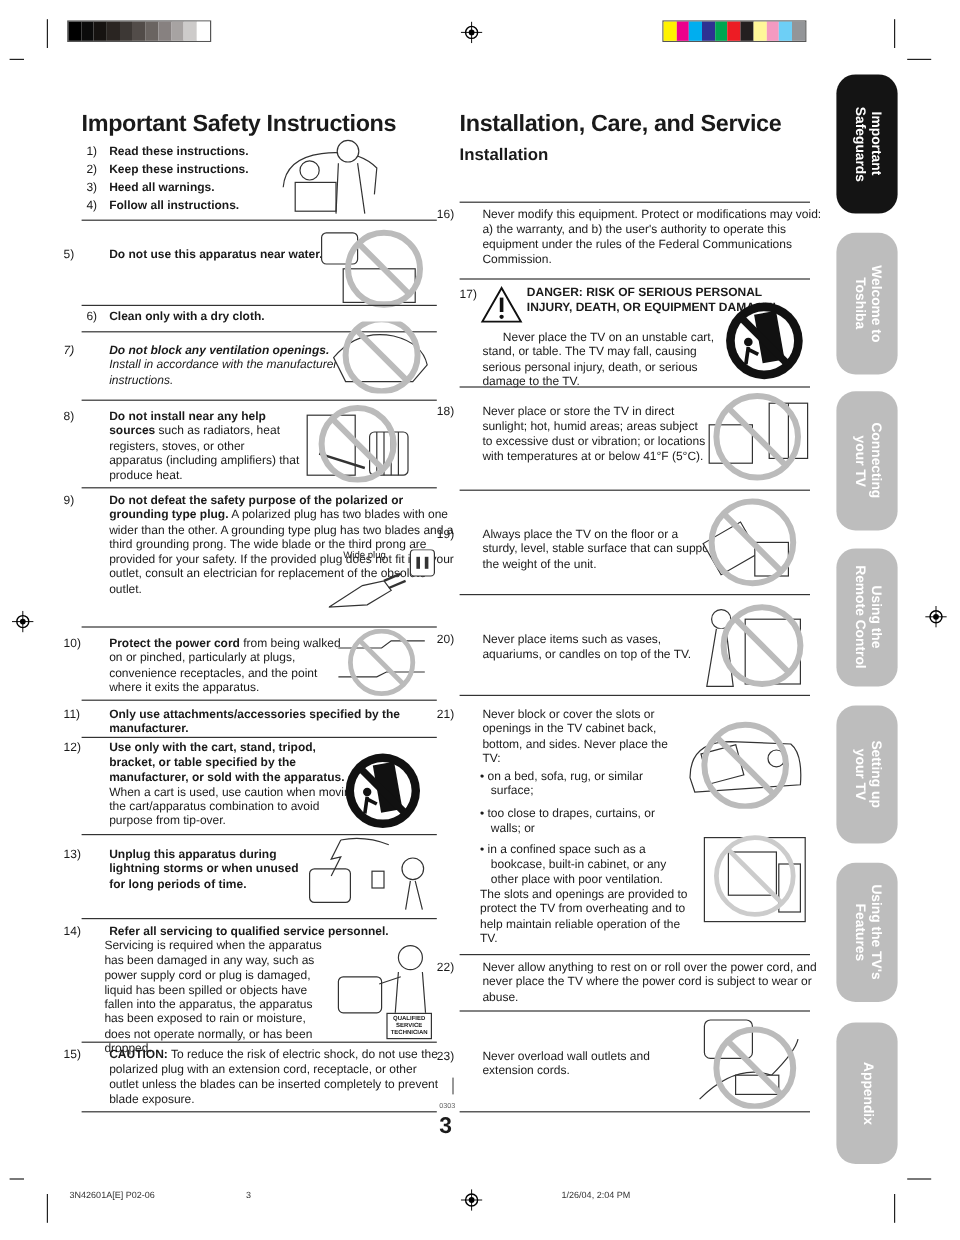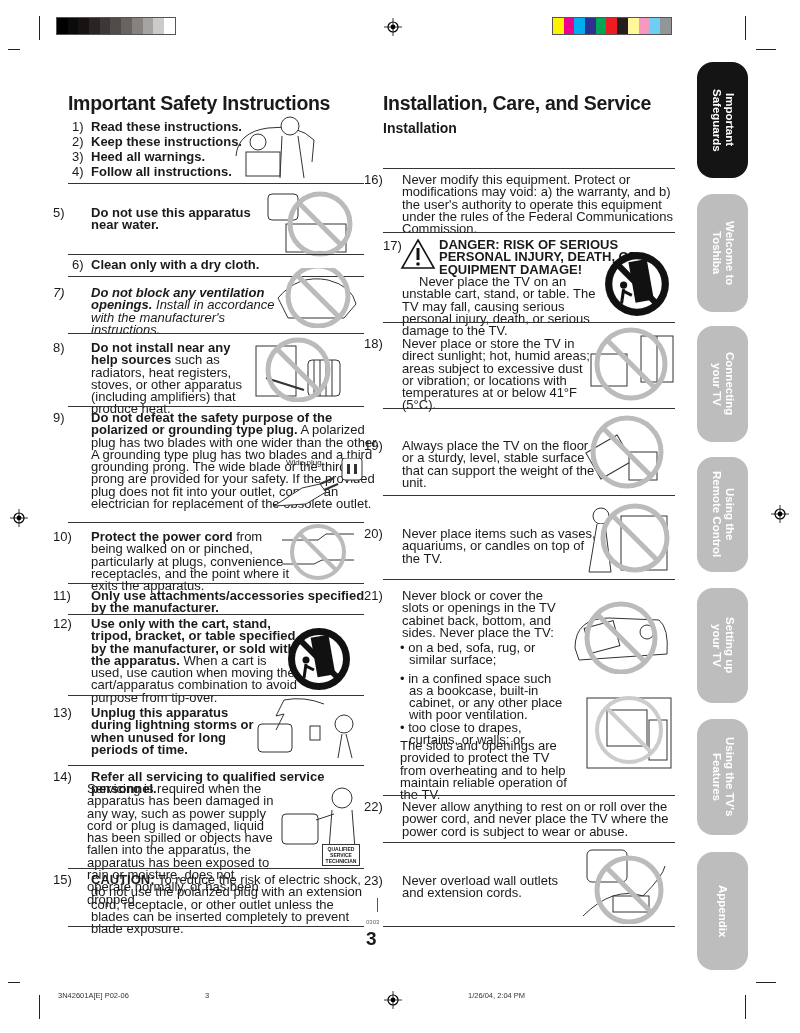--- a/index.html
+++ b/index.html
@@ -7,21 +7,21 @@
   .abs{position:absolute;}
   
   .bar{position:absolute;top:17px;height:16px;display:flex;}
   .bar span{display:block;width:10.7px;height:16px;}
   .trim{position:absolute;background:#222;}
   .reg{position:absolute;width:18px;height:18px;}
   
   .col{position:absolute;top:90px;}
   .h1{font-size:19.5px;font-weight:bold;letter-spacing:-0.3px;margin:0;line-height:22px;}
   .h2{font-size:14px;font-weight:bold;margin:0;line-height:18px;}
-  .txt{font-size:13px;line-height:12.3px;}
+  .txt{font-size:10px;line-height:12.3px;}
   .b{font-weight:bold;}
   .item{position:absolute;left:0;}
   .num{display:inline-block;width:19px;}
   .ind{padding-left:19px;text-indent:-19px;}
   .rule{position:absolute;left:0;height:1.3px;background:#333;}
   .ill{position:absolute;}
   
   .tab{position:absolute;left:697px;width:51px;border-radius:16px;background:#bdbdbd;color:#fff;display:flex;align-items:center;justify-content:center;}
   .tab.active{background:#141414;}
   .tab .lbl{writing-mode:vertical-rl;font-size:11.5px;font-weight:bold;line-height:13px;text-align:center;white-space:pre;}
@@ -249,22 +249,22 @@
       <circle cx="18" cy="20" r="8" fill="#fff" stroke="#333"></circle>
       <path d="M14 28 L6 76 L28 76 L22 28" fill="#fff" stroke="#333"></path>
       <circle cx="52" cy="42" r="32" fill="none" stroke="#bbb" stroke-width="5"></circle>
       <line x1="30" y1="20" x2="74" y2="64" stroke="#bbb" stroke-width="5"></line>
     </svg>
   <div class="rule" style="top:489px;width:292px;"></div>
 
   <div class="item txt ind" style="top:500px;width:170px;"><span class="num">21)</span><span>Never block or cover the slots or openings in the TV cabinet back, bottom, and sides. Never place the TV:</span></div>
   <ul style="position:absolute;top:552px;left:17px;width:165px;margin:0;padding:0;list-style:none;" class="txt">
     <li style="padding-left:9px;text-indent:-9px;margin-bottom:6px;">• <span>on a bed, sofa, rug, or similar surface;</span></li>
+    <li style="padding-left:9px;text-indent:-9px;margin-bottom:6px;">• <span>too close to drapes, curtains, or walls; or</span></li>
     <li style="padding-left:9px;text-indent:-9px;">• <span>in a confined space such as a bookcase, built-in cabinet, or any other place with poor ventilation.</span></li>
-    <li style="padding-left:9px;text-indent:-9px;margin-bottom:6px;">• <span>too close to drapes, curtains, or walls; or</span></li>
   </ul>
   <div class="item txt" style="top:650px;left:17px;width:175px;">The slots and openings are provided to protect the TV from overheating and to help maintain reliable operation of the TV.</div>
   <svg class="ill" style="left:186px;top:508px;" width="104" height="76" viewBox="0 0 104 76">
       <path d="M6 50 Q6 20 40 20 L90 22 Q100 30 98 56 L10 62 Z" fill="#fff" stroke="#333"></path>
       <rect x="18" y="26" width="30" height="26" fill="#fff" stroke="#333" transform="rotate(-15 33 39)"></rect>
       <circle cx="78" cy="34" r="7" fill="#fff" stroke="#333"></circle>
       <circle cx="52" cy="40" r="34" fill="none" stroke="#bbb" stroke-width="5"></circle>
       <line x1="28" y1="16" x2="76" y2="64" stroke="#bbb" stroke-width="5"></line>
     </svg>
   <svg class="ill" style="left:200px;top:600px;" width="92" height="84" viewBox="0 0 92 84">

